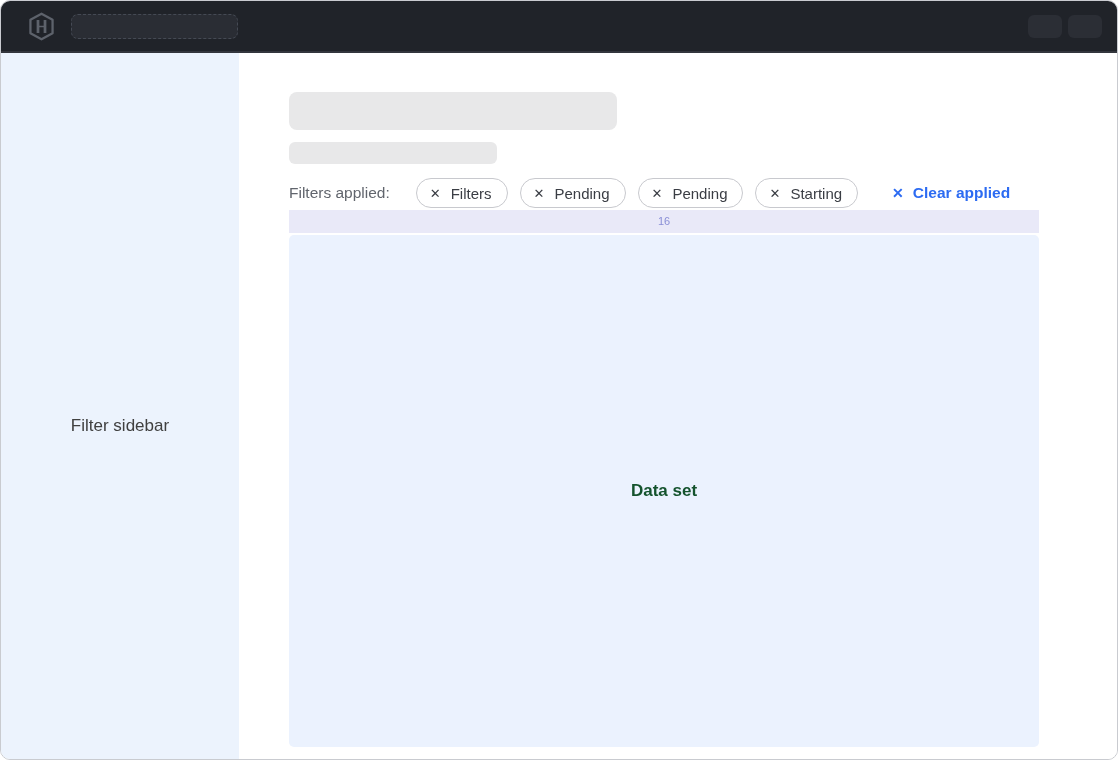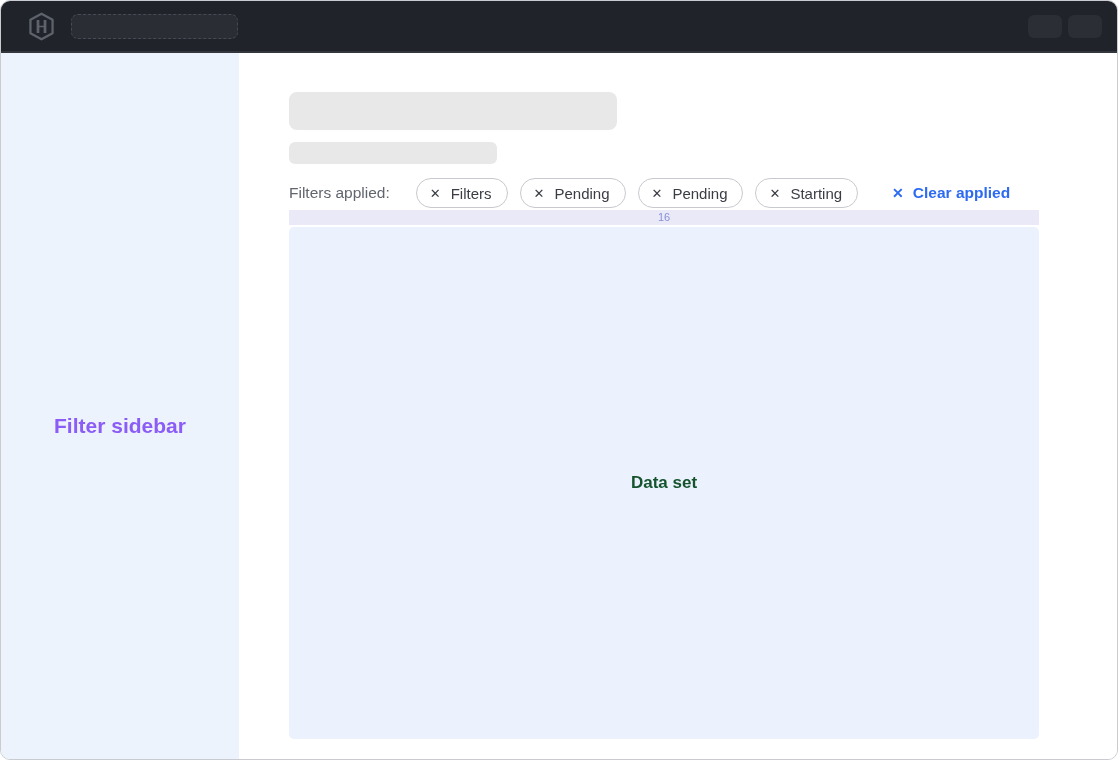--- a/index.html
+++ b/index.html
@@ -22,21 +22,21 @@
   .topbar-btn {
     width: 34px; height: 23px; border-radius: 6px; background: #2b2e35;
     border: none; margin-left: 6px; cursor: pointer;
   }
   
   .frame-body { display: flex; height: 706px; }
   .sidebar {
     width: 238px; flex: 0 0 auto; background: #ecf3fd;
     display: flex; align-items: center; justify-content: center;
   }
-  .sidebar-label { font-size: 21px; font-weight: 700; color: #8b5cf6; transform: translateY(20px); }
+  .sidebar-label { font-size: 17px; font-weight: 400; color: #404040; transform: translateY(20px); }
   .main { flex: 1; padding: 31px 0 0 50px; background: #ffffff; margin-top: 8px; }
   .ph-bar { background: #e8e8e9; }
   .ph-bar.big { width: 328px; height: 38px; border-radius: 8px; }
   .ph-bar.small { width: 208px; height: 22px; border-radius: 6px; margin-top: 12px; }
   
   .filters-row { margin-top: 14px; width: 750px; height: 30px; display: flex; align-items: center; }
   .filters-label { font-size: 15.5px; color: #61656d; margin-right: 26px; white-space: nowrap; }
   .chips { display: flex; gap: 12px; }
   .chip {
     height: 30px; display: flex; align-items: center; gap: 10px;
@@ -47,21 +47,21 @@
   .chip .x { font-size: 13px; color: #3a3d44; line-height: 1; }
   .clear-filters {
     margin-left: 34px; display: flex; align-items: center; gap: 9px;
     font-size: 15.5px; font-weight: 600; color: #2c6bf2;
     background: none; border: none; cursor: pointer; white-space: nowrap;
     font-family: "Liberation Sans", sans-serif;
   }
   .clear-filters .x { font-size: 14px; line-height: 1; }
   
   .spacing-bar {
-    margin-top: 2px; width: 750px; height: 15px; background: #e9e9f8;
+    margin-top: 2px; width: 750px; height: 23px; background: #e9e9f8;
     display: flex; align-items: center; justify-content: center;
   }
   .spacing-bar span { font-size: 11px; color: #8a8fd6; line-height: 1; }
   .dataset {
     margin-top: 2px; width: 750px; height: 512px; background: #ebf2fe;
     border-radius: 5px; display: flex; align-items: center; justify-content: center;
   }
   .dataset-label { font-size: 17px; font-weight: 700; color: #14532d; }
 </style>
 </head>

